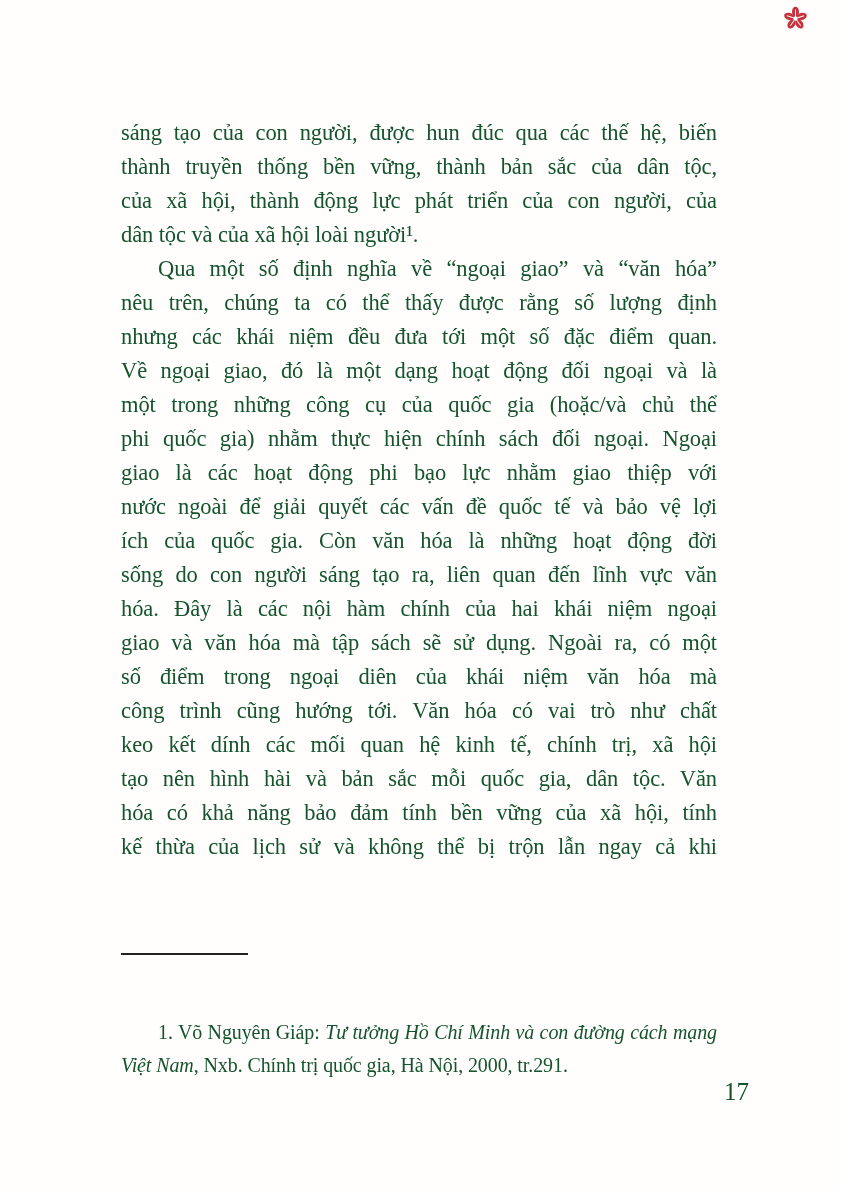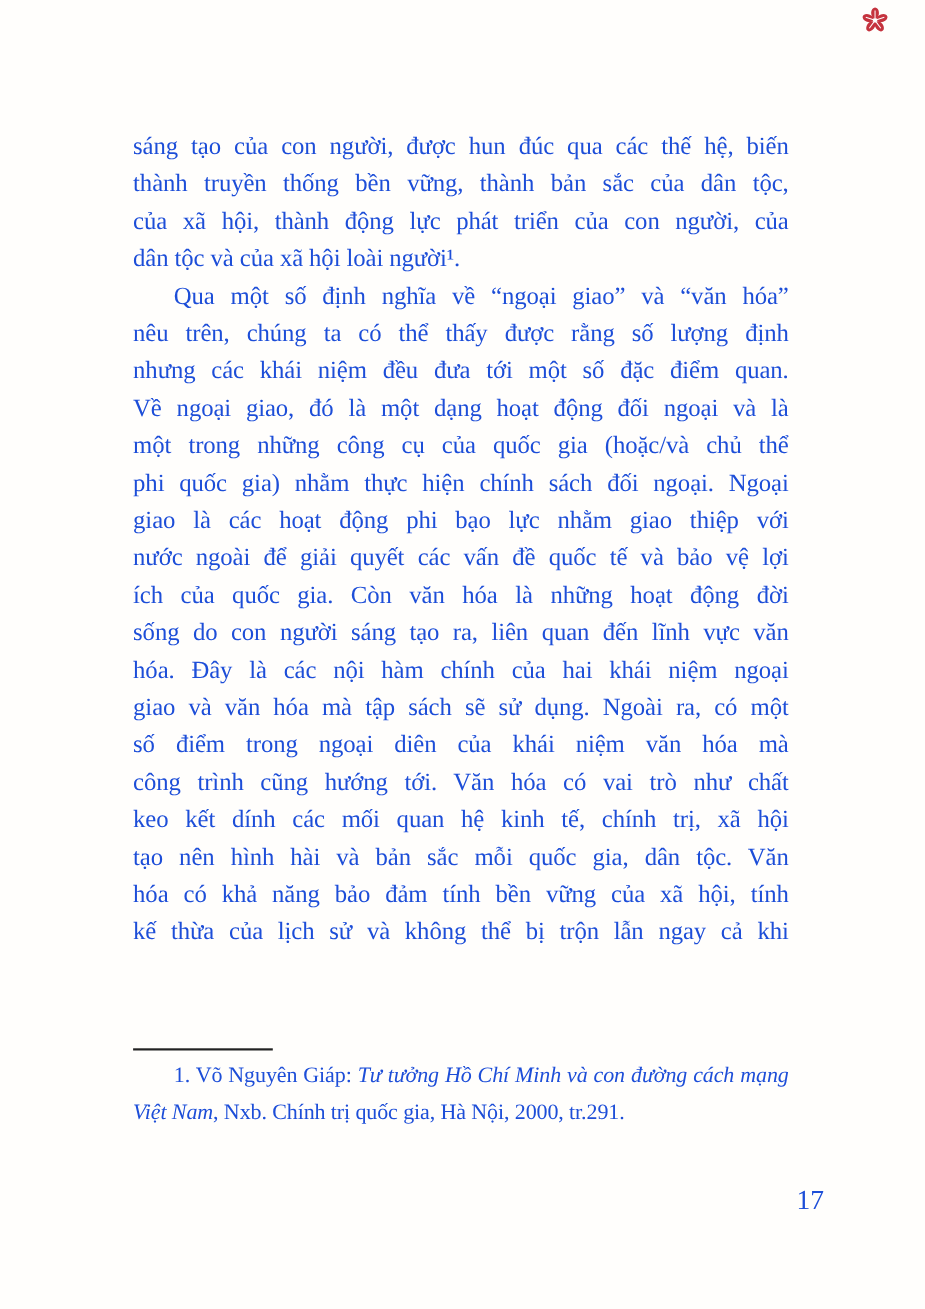--- a/index.html
+++ b/index.html
@@ -1,21 +1,21 @@
 <!DOCTYPE html>
 <html><head>
 <meta charset="utf-8">
 <style>
   html,body { margin:0; padding:0; background:#ffffff; }
   .page {
     position:relative;
     width:841px; height:1190px;
     background:#fffefc;
     font-family:"Liberation Serif","DejaVu Serif",serif;
-    color:#1d4ed8;
+    color:#14532d;
     overflow:hidden;
   }
   .ornament {
     position:absolute; top:6px; right:33px;
     width:25px; height:25px;
   }
   .text-block {
     position:absolute; left:121px; top:116px; width:596px;
   }
   .line {
@@ -32,21 +32,21 @@
     -moz-text-align-last:left;
     text-align-last:left;
   }
   .para.indent-first .line:first-child { text-indent:37px; }
   .footnote-rule {
     position:absolute; left:121px; top:953px;
     width:127px; height:0;
     border-top:2.5px solid #222;
   }
   .footnote {
-    position:absolute; left:121px; top:962px; width:596px;
+    position:absolute; left:121px; top:1016px; width:596px;
     font-size:20px; line-height:33px;
     text-align:justify;
     text-indent:37px;
     letter-spacing:-0.1px;
   }
   .footnote .em { font-style:italic; }
   .page-number {
     position:absolute; left:692px; top:1077px;
     font-size:25px; line-height:30px;margin-left:32px;
   }

